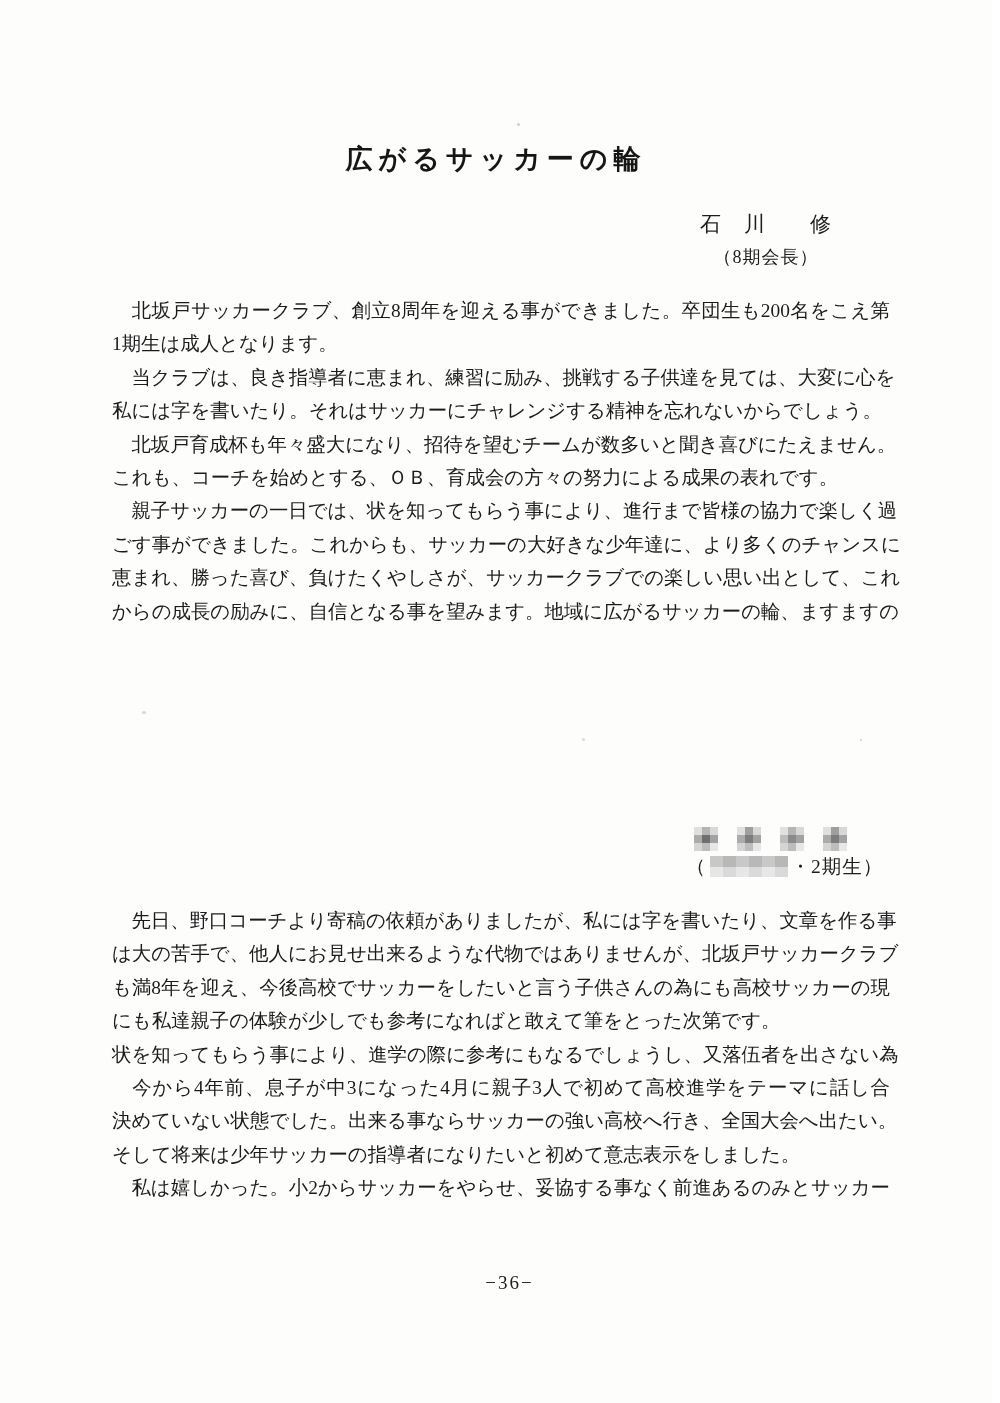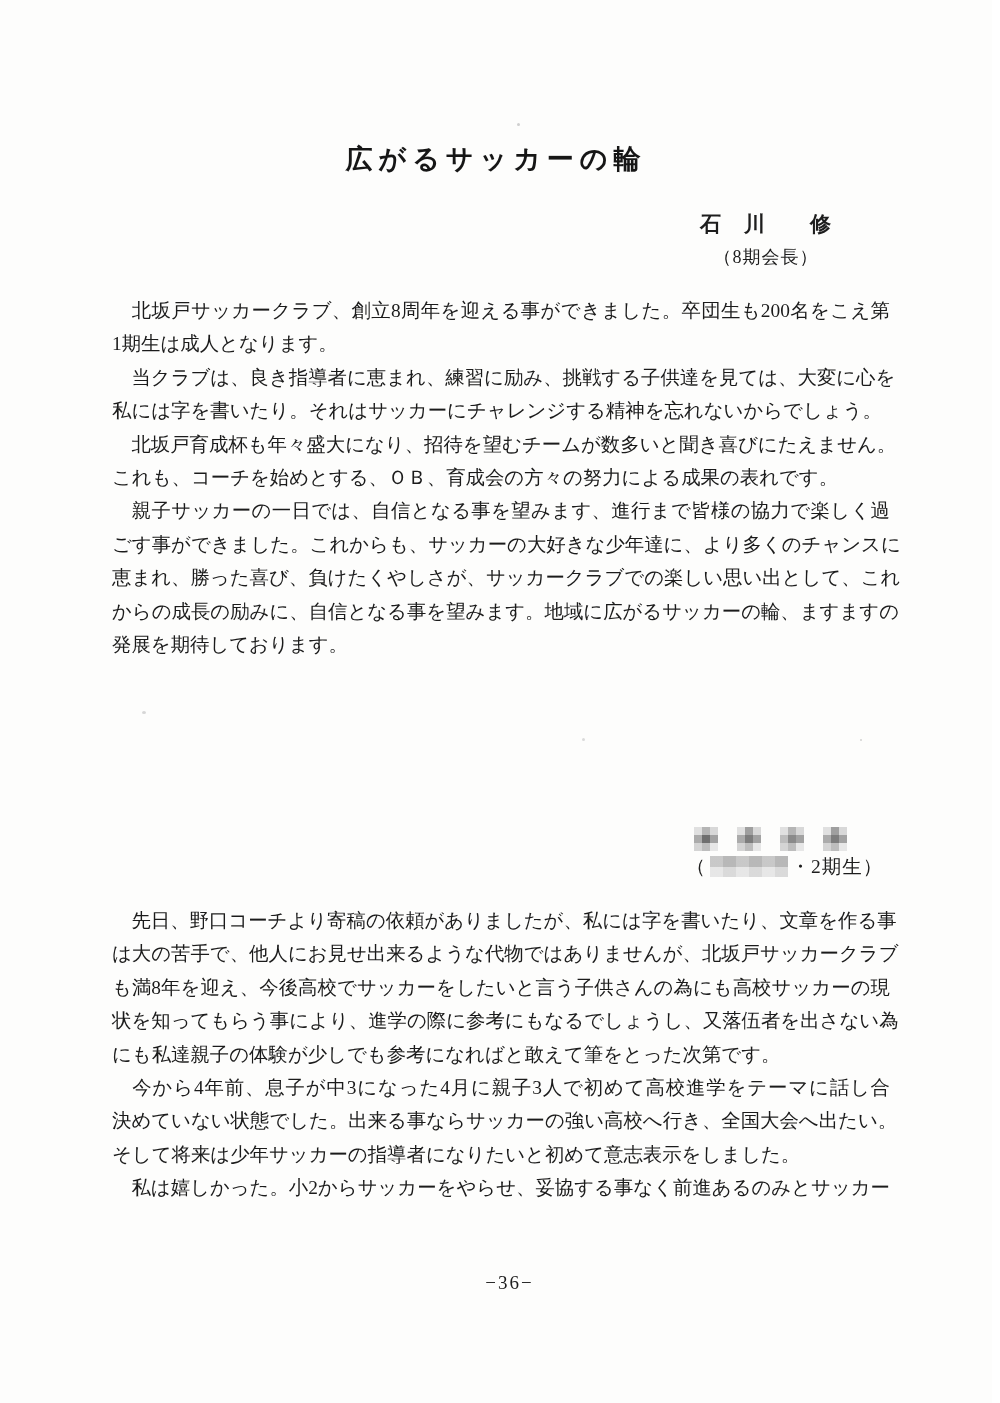--- a/index.html
+++ b/index.html
@@ -38,21 +38,21 @@
   }
   
   .author-block-1 {
     position: absolute;
     top: 210px;
     right: 160px;
     text-align: center;
   }
   .author-name {
     font-family: "Liberation Sans", "DejaVu Sans", sans-serif;
-    font-weight: bold;
+    font-weight: normal;
     font-size: 21px;
     letter-spacing: 1px;
     white-space: nowrap;
     text-align: center;
   }
   .author-role {
     margin-top: 7px;
     font-size: 18px;
     letter-spacing: 1px;
     white-space: nowrap;
@@ -162,25 +162,24 @@
     <div class="author-role">（8期会長）</div>
   </div>
 
   <div class="body-block body-1">
       <div class="line">　北坂戸サッカークラブ、創立8周年を迎える事ができました。卒団生も200名をこえ第</div>
       <div class="line para-end">1期生は成人となります。</div>
       <div class="line">　当クラブは、良き指導者に恵まれ、練習に励み、挑戦する子供達を見ては、大変に心を</div>
       <div class="line para-end">私には字を書いたり。それはサッカーにチャレンジする精神を忘れないからでしょう。</div>
       <div class="line">　北坂戸育成杯も年々盛大になり、招待を望むチームが数多いと聞き喜びにたえません。</div>
       <div class="line para-end">これも、コーチを始めとする、ＯＢ、育成会の方々の努力による成果の表れです。</div>
-      <div class="line">　親子サッカーの一日では、自信となる事を望みます、進行まで皆様の協力で楽しく過</div>
+      <div class="line">　親子サッカーの一日では、状を知ってもらう事により、進行まで皆様の協力で楽しく過</div>
       <div class="line">ごす事ができました。これからも、サッカーの大好きな少年達に、より多くのチャンスに</div>
       <div class="line">恵まれ、勝った喜び、負けたくやしさが、サッカークラブでの楽しい思い出として、これ</div>
       <div class="line">からの成長の励みに、自信となる事を望みます。地域に広がるサッカーの輪、ますますの</div>
-      <div class="line para-end">発展を期待しております。</div>
     </div>
 
 
   <div class="redacted-name-row">
     <span class="mblock">
         <i></i>
         <i></i>
         <i></i>
         <i></i>
         <i></i>
@@ -227,22 +226,22 @@
   <div class="author-note-row">
     <span>（</span>
     <span class="mstrip"></span>
     <span>・2期生）</span>
   </div>
 
   <div class="body-block body-2">
       <div class="line">　先日、野口コーチより寄稿の依頼がありましたが、私には字を書いたり、文章を作る事</div>
       <div class="line">は大の苦手で、他人にお見せ出来るような代物ではありませんが、北坂戸サッカークラブ</div>
       <div class="line">も満8年を迎え、今後高校でサッカーをしたいと言う子供さんの為にも高校サッカーの現</div>
+      <div class="line para-end">にも私達親子の体験が少しでも参考になればと敢えて筆をとった次第です。</div>
       <div class="line">状を知ってもらう事により、進学の際に参考にもなるでしょうし、又落伍者を出さない為</div>
-      <div class="line para-end">にも私達親子の体験が少しでも参考になればと敢えて筆をとった次第です。</div>
       <div class="line">　今から4年前、息子が中3になった4月に親子3人で初めて高校進学をテーマに話し合</div>
       <div class="line">決めていない状態でした。出来る事ならサッカーの強い高校へ行き、全国大会へ出たい。</div>
       <div class="line para-end">そして将来は少年サッカーの指導者になりたいと初めて意志表示をしました。</div>
       <div class="line">　私は嬉しかった。小2からサッカーをやらせ、妥協する事なく前進あるのみとサッカー</div>
     </div>
 
   <div class="page-number">−36−</div>
 
 </div>
 

